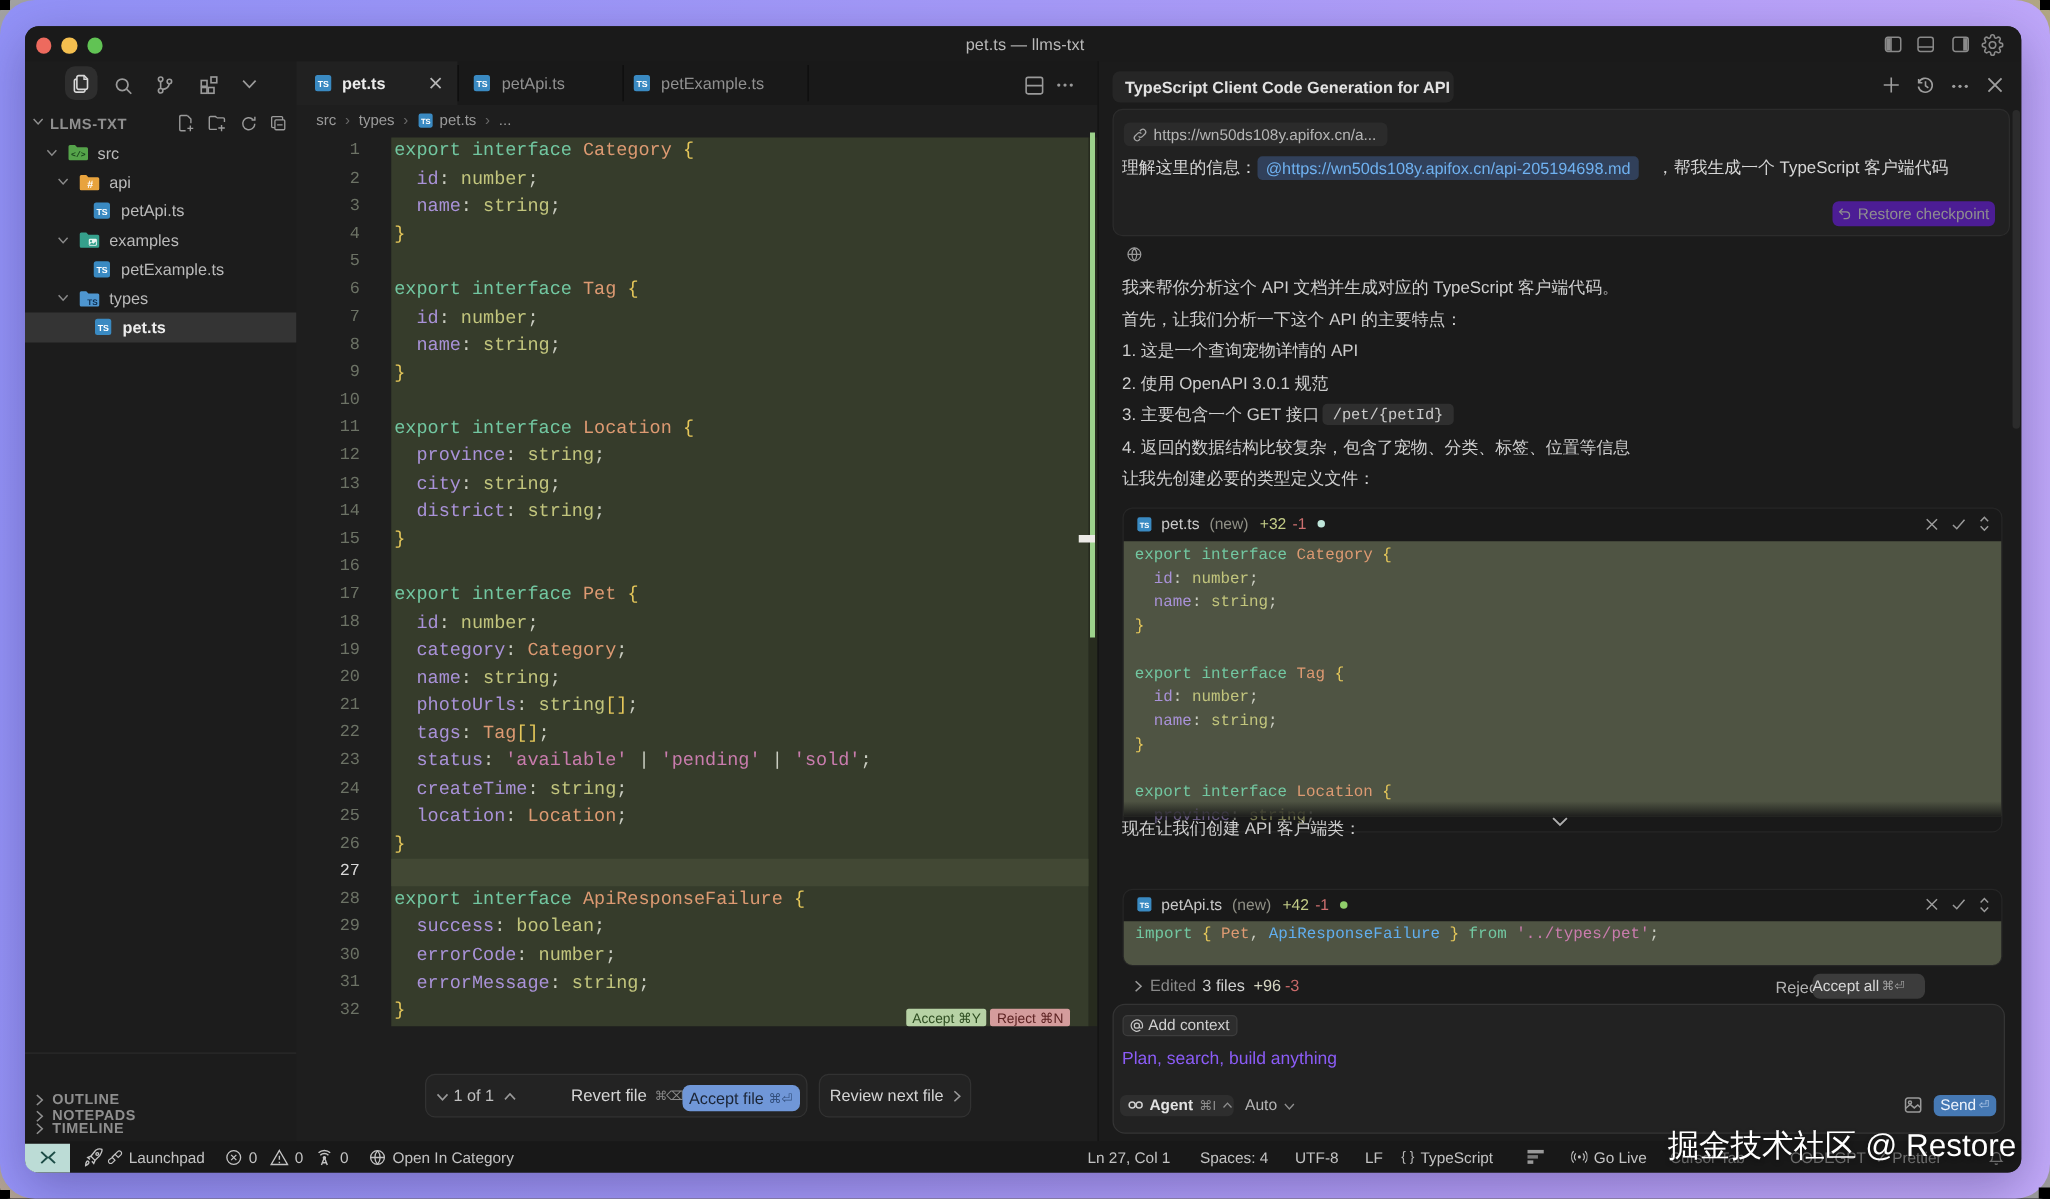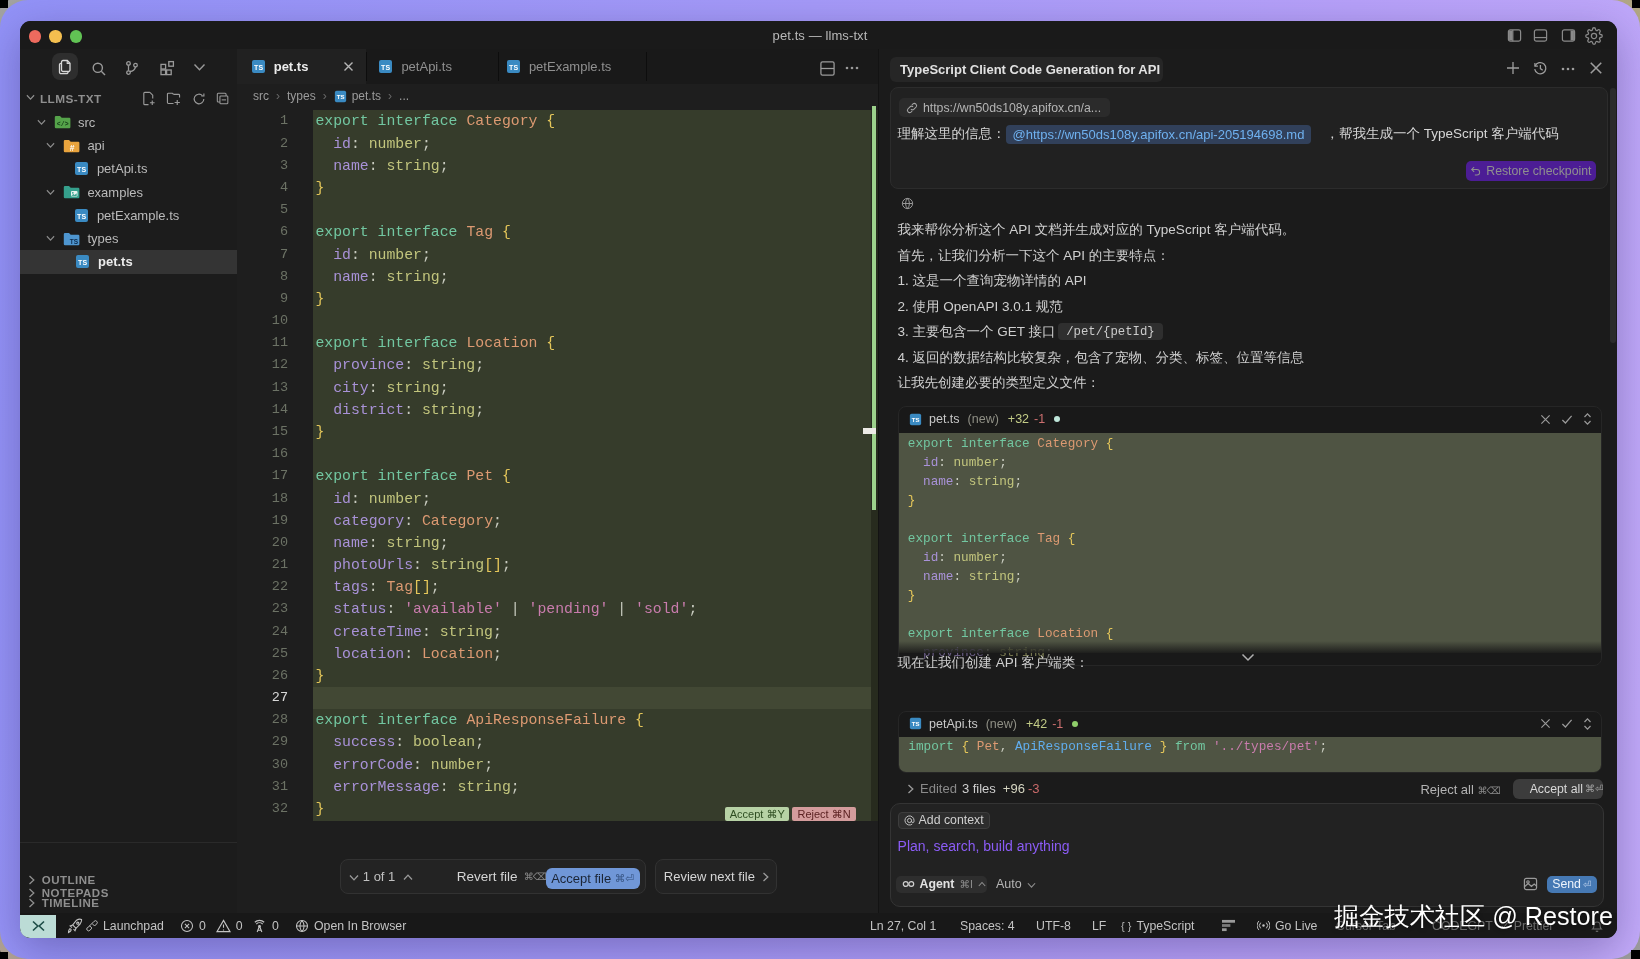--- a/index.html
+++ b/index.html
@@ -429,21 +429,21 @@
 <div class="abs" style="left:907px;top:781px;display:flex;align-items:center;">
   <svg width="7" height="10" viewBox="0 0 7 10" fill="none" stroke="#9a9a9a" stroke-width="1.3">
       <path d="M1.5 1 L5.8 5 L1.5 9"></path>
     </svg>
   <span style="font-size:13px;color:#8a8a8a;margin-left:6px;">Edited</span>
   <span style="font-size:13px;color:#cfcfcf;margin-left:5px;">3 files</span>
   <span style="font-size:13px;color:#d6d6c2;margin-left:7px;">+96</span>
   <span style="font-size:13px;color:#c96a6a;margin-left:3px;">-3</span>
 </div>
 <div class="abs" style="left:1420.4px;top:781.5px;font-size:13px;color:#b3b3b3;">Reject all <span style="font-size:10px;color:#8a8a8a;letter-spacing:-1px;">⌘⌫</span></div>
-<div class="abs" style="left:1513px;top:779px;width:90.4px;height:19.6px;background:#3c3c3c;border-radius:6px;display:flex;align-items:center;justify-content:flex-end;font-size:12.3px;color:#d8d8d8;font-weight:500;">Accept all <span style="font-size:10px;color:#a5a5a5;margin-left:2px;">⌘⏎</span></div>
+<div class="abs" style="left:1450px;top:779px;width:90.4px;height:19.6px;background:#3c3c3c;border-radius:6px;display:flex;align-items:center;justify-content:flex-start;font-size:12.3px;color:#d8d8d8;font-weight:500;">Accept all <span style="font-size:10px;color:#a5a5a5;margin-left:2px;">⌘⏎</span></div>
 
 <div class="abs" style="left:889.6px;top:802.5px;width:714.4px;height:104px;background:#222222;border:1px solid #343434;border-radius:10px;"></div>
 <div class="abs" style="left:897.6px;top:811.5px;width:92px;height:17.5px;background:#2d2d2d;border:1px solid #3d3d3d;border-radius:4px;display:flex;align-items:center;justify-content:center;">
   <svg width="11" height="11" viewBox="0 0 16 16" fill="none" stroke="#c5c5c5" stroke-width="1.4" style="margin-right:4px;">
       <circle cx="8" cy="8" r="3"></circle>
       <path d="M11 8 v1.2 a1.8 1.8 0 0 0 3.6 0 V8 a6.6 6.6 0 1 0-2.6 5.2"></path>
     </svg>
   <span style="font-size:12.3px;color:#d0d0d0;">Add context</span>
 </div>
 <div class="abs" style="left:897.6px;top:838px;font-size:14px;color:#8b5cf6;">Plan, search, build anything</div>
@@ -505,21 +505,21 @@
       <path d="M8 7.5 L5.5 14 M8 7.5 L10.5 14 M6.3 12 h3.5"></path>
       <circle cx="8" cy="7.8" r=".9" fill="#c3c3c3"></circle>
     </svg>
   <span>0</span>
 </div>
 <div class="sitem" style="left:295px;">
   <svg width="14" height="14" viewBox="0 0 16 16" fill="none" stroke="#c3c3c3" stroke-width="1.2">
       <circle cx="8" cy="8" r="6.3"></circle>
       <path d="M1.7 8 h12.6 M8 1.7 a9.5 9.5 0 0 1 0 12.6 M8 1.7 a9.5 9.5 0 0 0 0 12.6"></path>
     </svg>
-  <span>Open In Browser</span>
+  <span>Open In Category</span>
 </div>
 <div class="sitem" style="left:870px;">Ln 27, Col 1</div>
 <div class="sitem" style="left:960px;">Spaces: 4</div>
 <div class="sitem" style="left:1036px;">UTF-8</div>
 <div class="sitem" style="left:1092px;">LF</div>
 <div class="sitem" style="left:1121px;">
     <span style="font-size:11px;color:#b5b5b5;">{&nbsp;}</span>
     <span>TypeScript</span>
   </div>
 <svg class="icon" style="left:1221px;top:919px;" width="15" height="13" viewBox="0 0 16 14">

